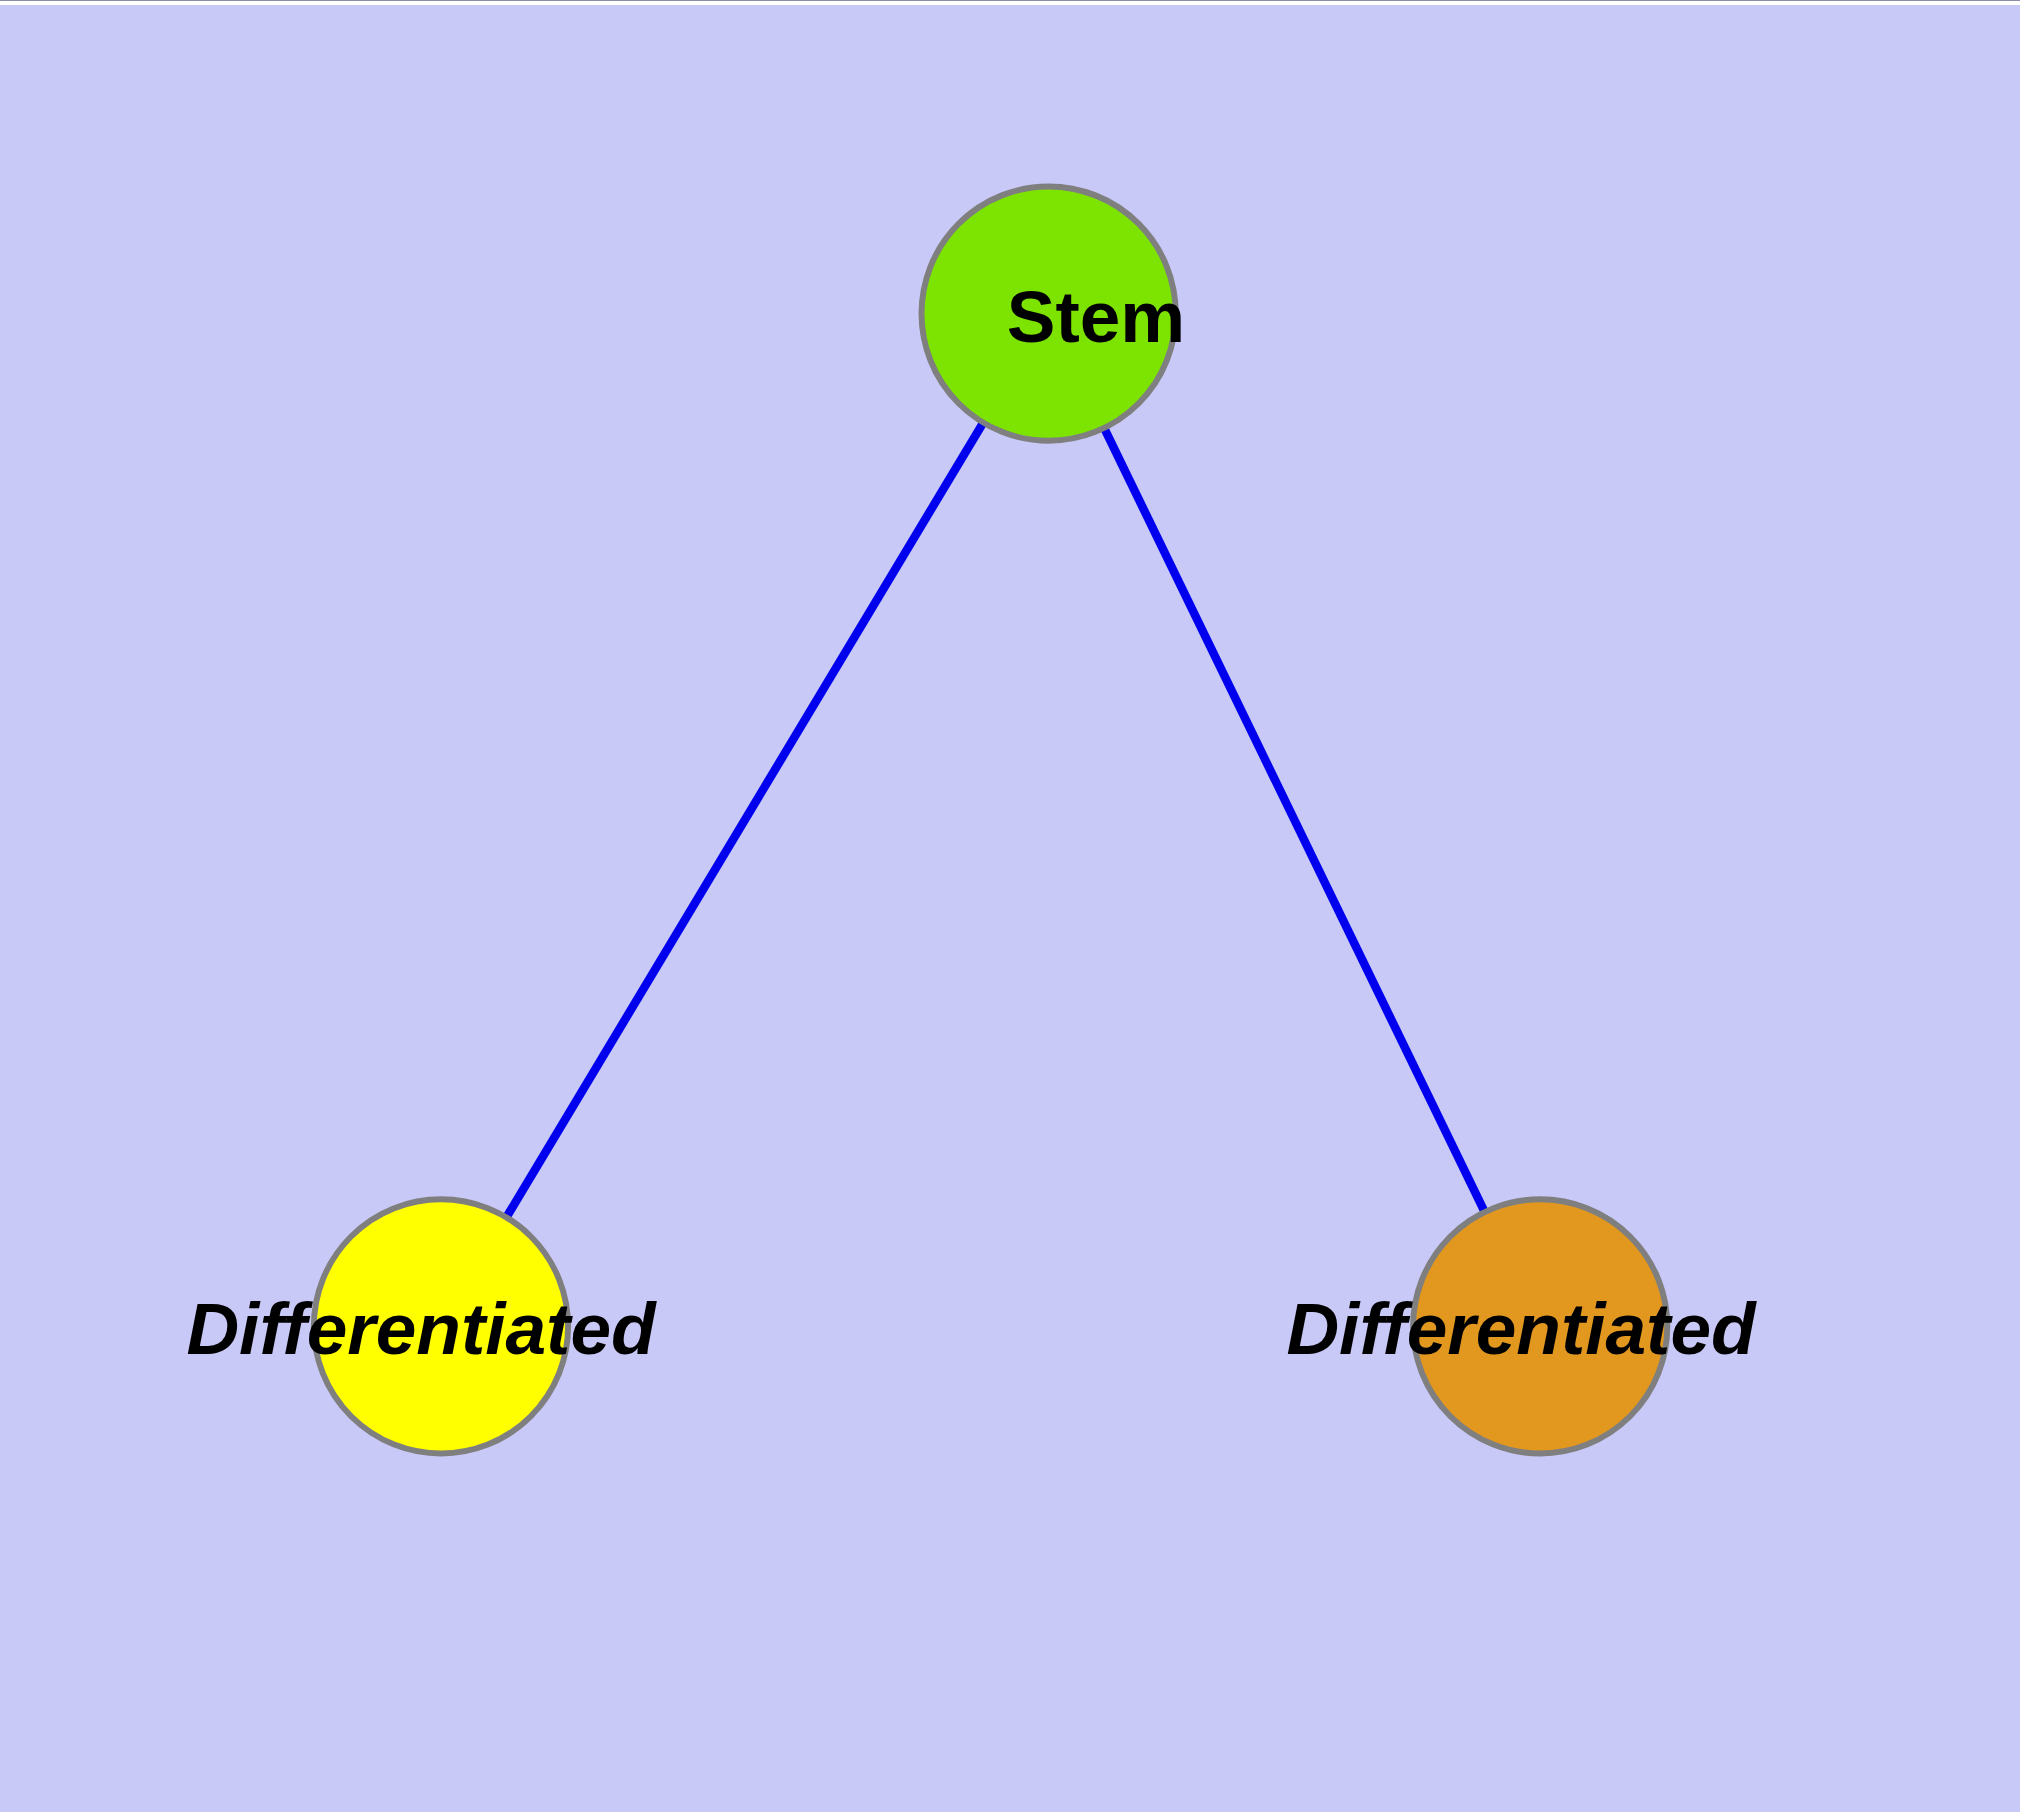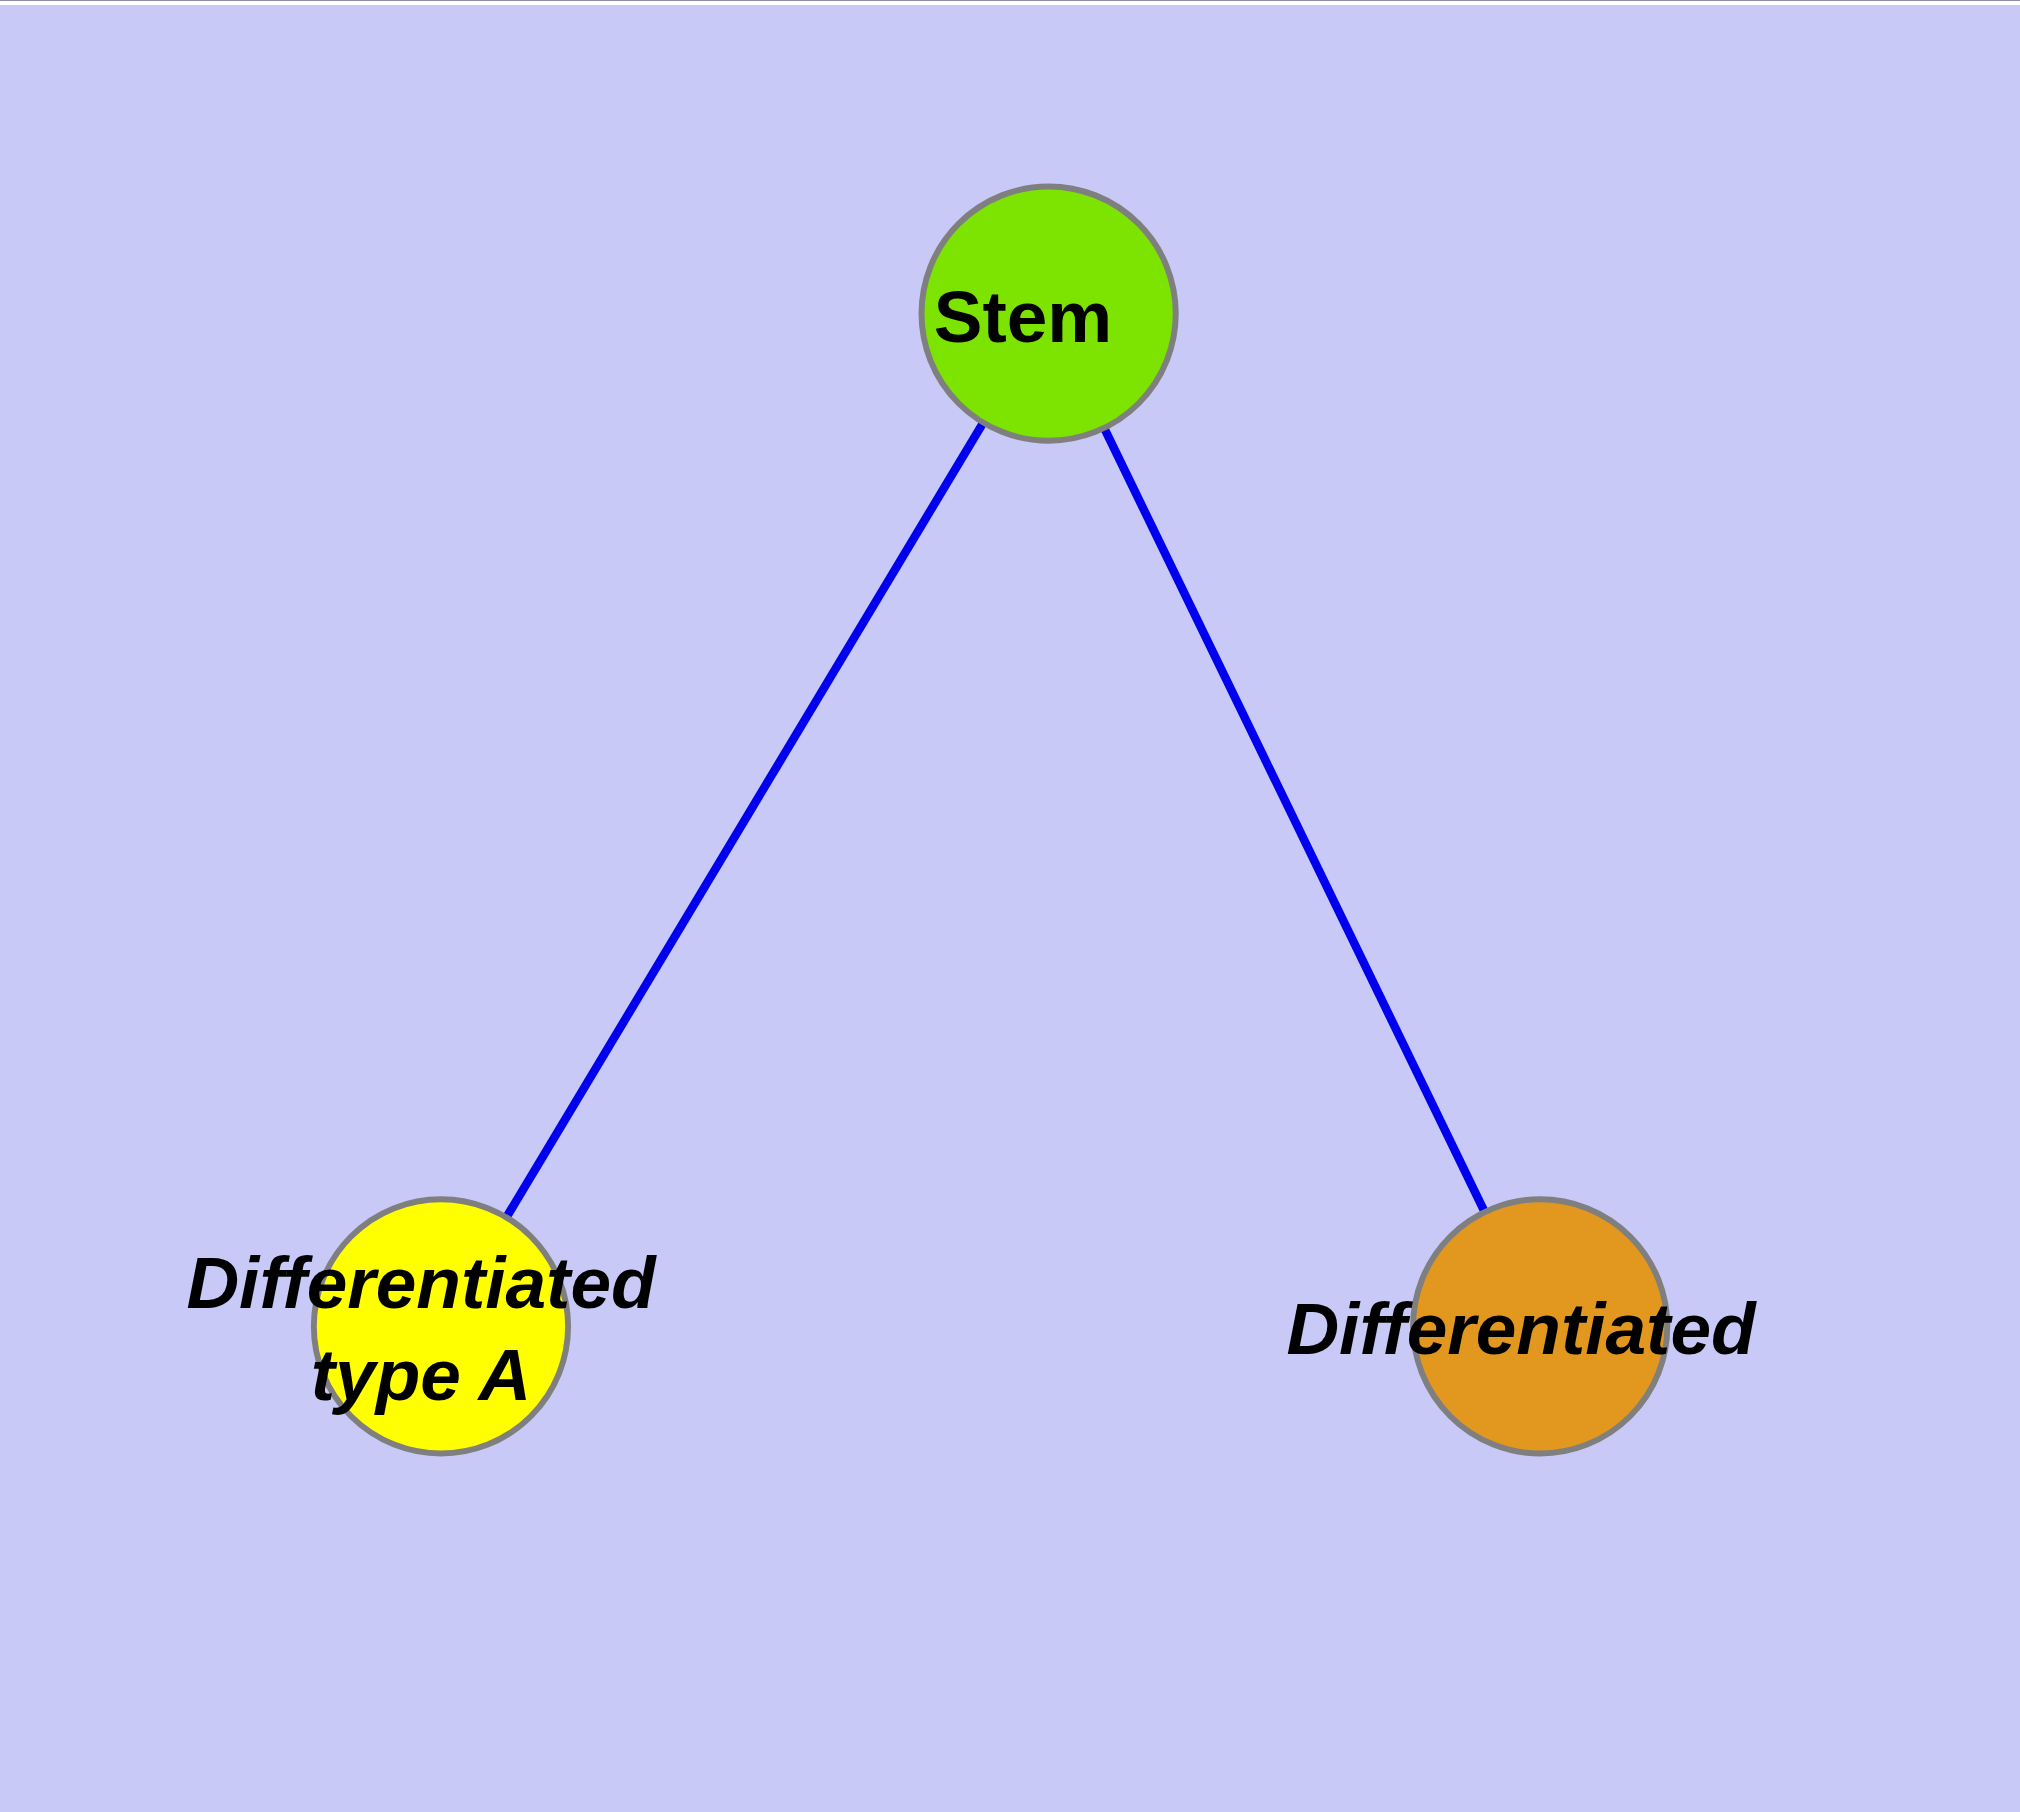--- a/index.html
+++ b/index.html
@@ -56,23 +56,22 @@
 <svg class="graph" width="2021" height="1812" viewBox="0 0 2384 2138">
 
   <line x1="1237" y1="370" x2="520" y2="1565" stroke-width="10" stroke="#0000EE"></line>
   <line x1="1237" y1="370" x2="1817" y2="1565" stroke-width="10" stroke="#0000EE"></line>
 
   <circle cx="1237" cy="370" r="150" stroke="#7F7F7F" stroke-width="7" fill="#7CE400"></circle>
   <circle cx="520" cy="1565" r="150" stroke="#7F7F7F" stroke-width="7" fill="#FFFF00"></circle>
   <circle cx="1817" cy="1565" r="150" stroke="#7F7F7F" stroke-width="7" fill="#E2981F"></circle>
 </svg>
 
-<div class="node-label" style="left:1023px; top:317px;">Stem</div>
+<div class="node-label" style="left:1096px; top:317px;">Stem</div>
 
 <div class="node-label" style="left:421px; top:1329px;">
   <span>Differentiated</span>
-  <span>type A</span>
 </div>
 
 <div class="node-label" style="left:1521px; top:1329px;">
   <span>Differentiated</span>
 </div>
 
 
 </body></html>

